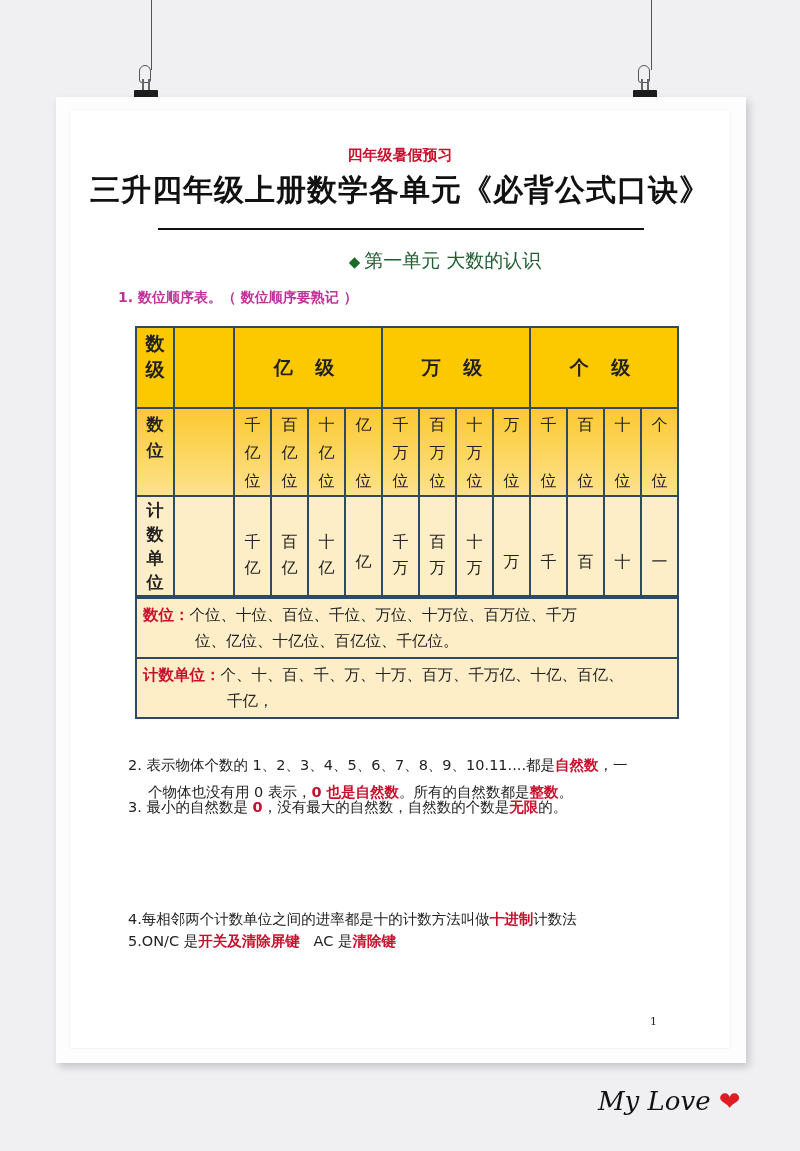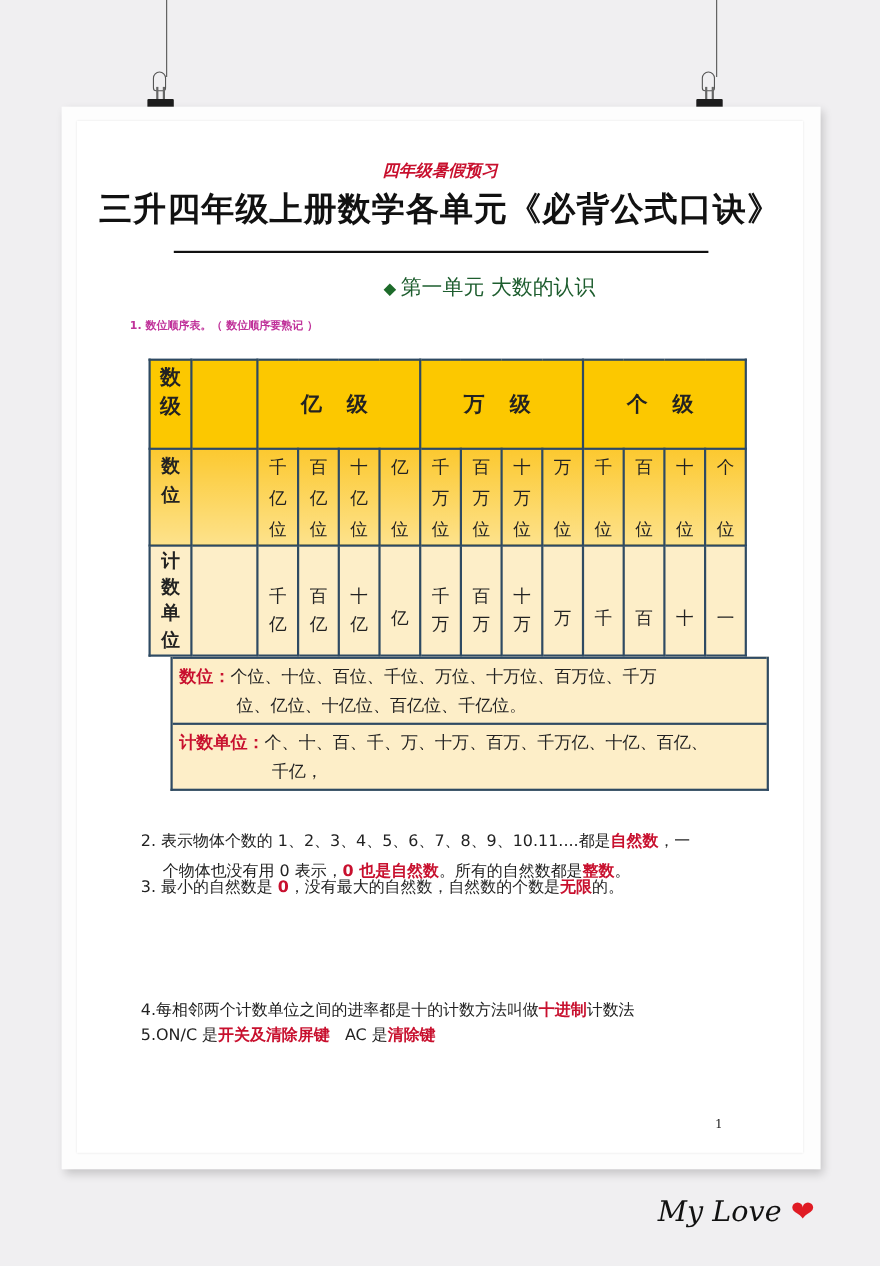--- a/index.html
+++ b/index.html
@@ -22,35 +22,35 @@
   .paper-outer {
     position:absolute; left:56px; top:97px; width:690px; height:966px;
     background:#fdfdfd; box-shadow:3px 4px 8px rgba(0,0,0,0.18);
   }
   .paper-inner {
     position:absolute; left:70px; top:110px; width:660px; height:938px;
     background:#ffffff; box-shadow:0 0 2px rgba(0,0,0,0.10);
   }
   .subtitle {
     position:absolute; left:0; width:800px; top:146px; text-align:center;
-    color:#c8102e; font-size:15px; font-weight:bold;font-style:italic;
+    color:#c8102e; font-size:15px; font-weight:bold;
   }
   .title {
     position:absolute; left:0; width:800px; top:170px; text-align:center;
     color:#111; font-size:30px; font-weight:bold; font-family:"DejaVu Serif", serif;
     letter-spacing:1px;
   }
   .rule { position:absolute; left:158px; top:228px; width:486px; height:2px; background:#111; }
   .unit-heading {
     position:absolute; left:0; width:800px; top:248px; text-align:center;
     color:#1d5d2e; font-size:19px;margin-left:45px;
   }
   .unit-heading .diamond { color:#1d6b2a; font-size:15px; margin-right:4px; }
   .item1 {
-    position:absolute; left:118px; top:289px; color:#c0329a; font-size:10px; font-weight:bold;
+    position:absolute; left:118px; top:289px; color:#c0329a; font-size:14px; font-weight:bold;
   }
   table.place {
     position:absolute; left:135px; top:326px; border-collapse:collapse;
     font-size:16px; color:#222;
   }
   table.place td {
     border:2px solid #2e4a63; text-align:center; padding:0; vertical-align:middle;
   }
   table.place tr.r1 td { background:#fcc800; height:77px; font-weight:bold; font-size:19px; }
   table.place tr.r1 td.lvl span { letter-spacing:8px; }
@@ -299,21 +299,21 @@
         </td>
     <td>
           <div class="stack single">
             <span>一</span>
           </div>
         </td>
   </tr>
 </tbody>
   </table>
 
-<div class="notebox" style="top:597px;margin-left:20px;">
+<div class="notebox" style="top:597px;">
   <div class="row">
     <div><span class="k">数位：</span><span>个位、十位、百位、千位、万位、十万位、百万位、千万</span></div>
     <div class="indent">位、亿位、十亿位、百亿位、千亿位。</div>
   </div>
   <div class="row">
     <div><span class="k">计数单位：</span><span>个、十、百、千、万、十万、百万、千万亿、十亿、百亿、</span></div>
     <div class="indent2">千亿，</div>
   </div>
 </div>
 

